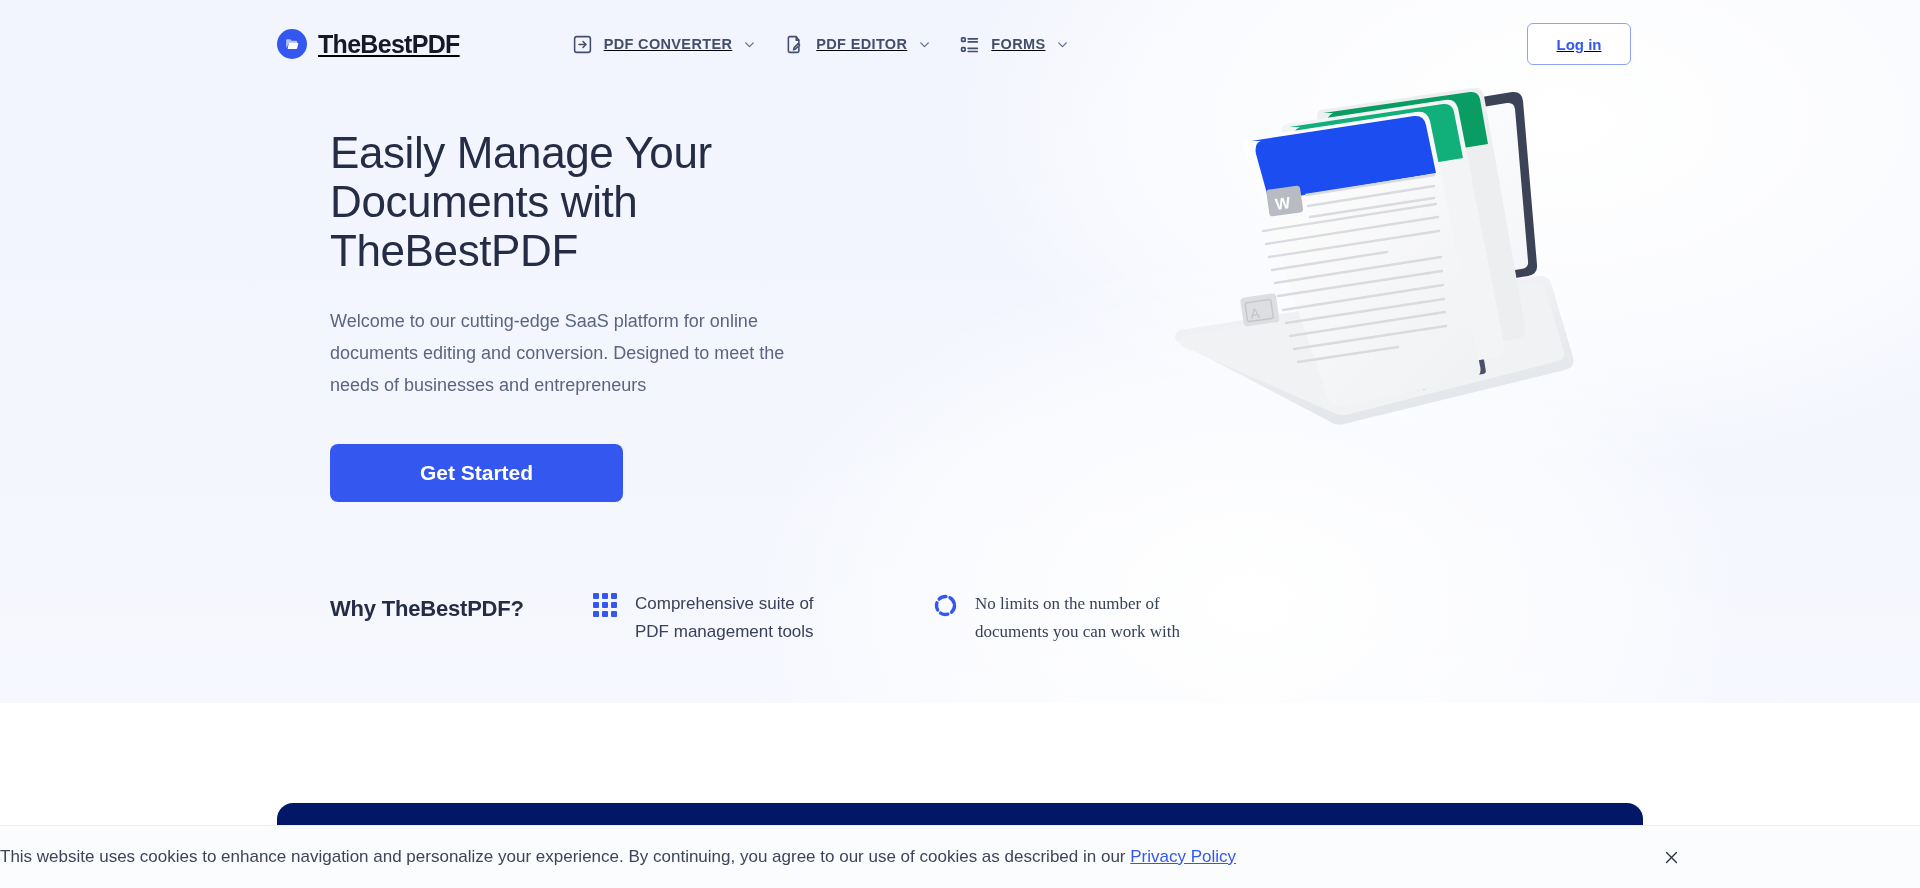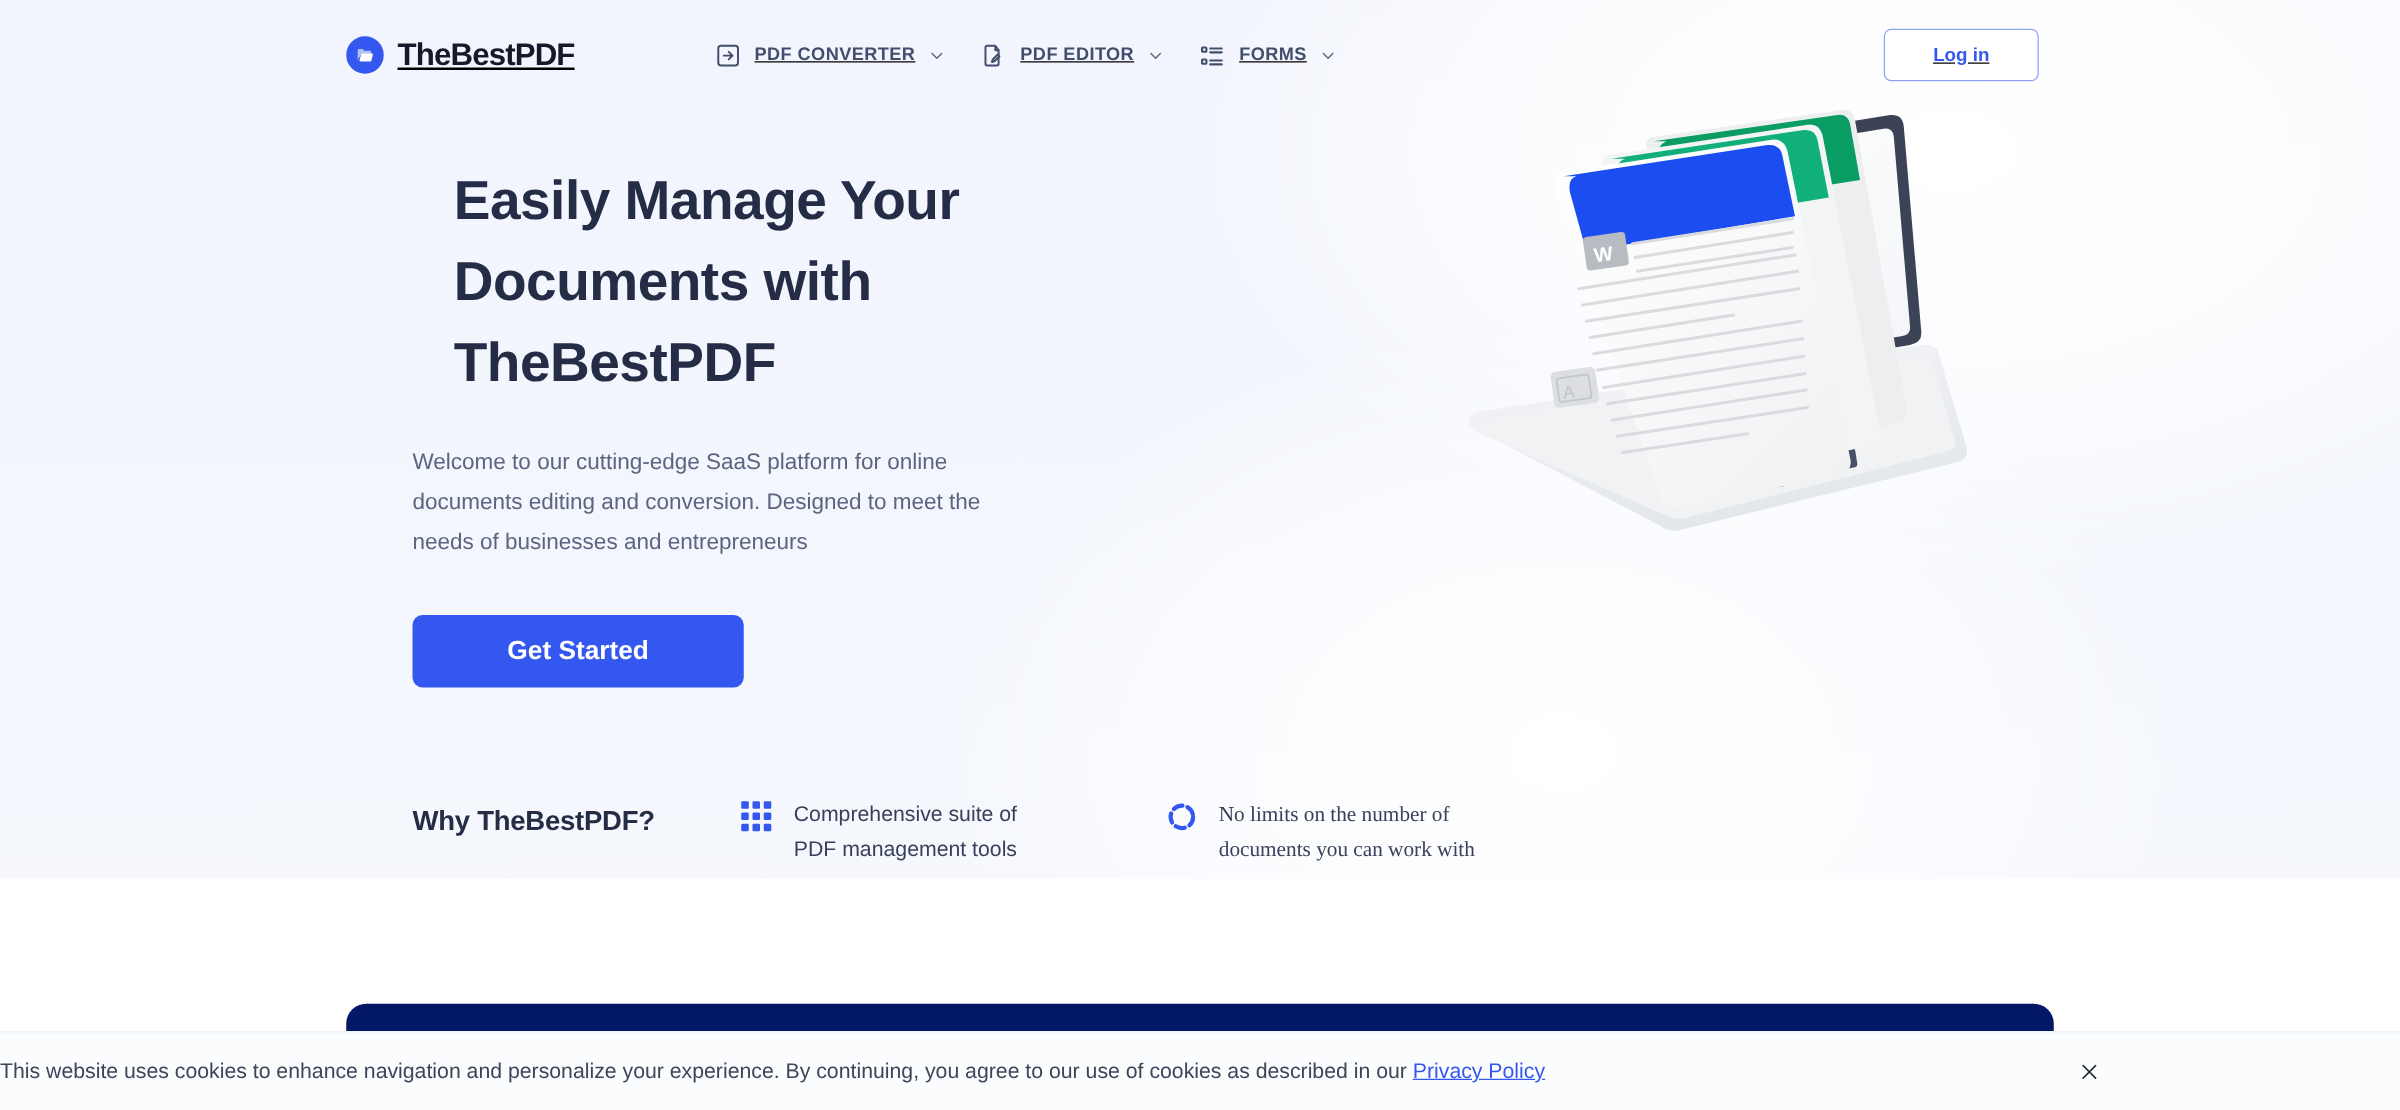--- a/index.html
+++ b/index.html
@@ -66,21 +66,21 @@
     font-weight: bold;
     letter-spacing: 0.35px;
     color: #424e6b;
     white-space: nowrap;
   }
   .nav-icon { display: flex; align-items: center; justify-content: center; flex: 0 0 auto; }
   .chev { display: flex; align-items: center; }
 
   .login-btn {
     margin-left: auto;
-    width: 124px;
+    width: 104px;
     height: 42px;
     border: 1px solid #8ea2f5;
     border-radius: 6px;
     background: #ffffff;
     color: #3457f0;
     font-size: 15px;
     font-weight: bold;
     font-family: "Liberation Sans", sans-serif;
     cursor: pointer;
     display: flex; align-items: center; justify-content: center;
@@ -89,38 +89,37 @@
   
   .hero-body {
     position: relative;
     z-index: 3;
     display: flex;
     padding-left: 330px;
   }
   .hero-copy { width: 600px; padding-top: 40px; }
   .hero-title {
     font-size: 44px;
-    line-height: 65px;
-    font-weight: bold;
+    line-height: 49px;
+    font-weight: normal;
     color: #242d45;
     letter-spacing: -0.4px;
     max-width: 430px;
-    margin-left: 33px;
   }
   .hero-sub {
     margin-top: 30px;
     font-size: 18px;
     line-height: 32px;
     color: #5b657f;
     max-width: 480px;
     font-weight: normal;
   }
   .cta-btn {
     margin-top: 43px;
-    width: 265px;
+    width: 293px;
     height: 58px;
     border: none;
     border-radius: 8px;
     background: #3457f0;
     color: #ffffff;
     font-size: 21px;
     font-weight: bold;
     font-family: "Liberation Sans", sans-serif;
     cursor: pointer;
     display: flex; align-items: center; justify-content: center;

